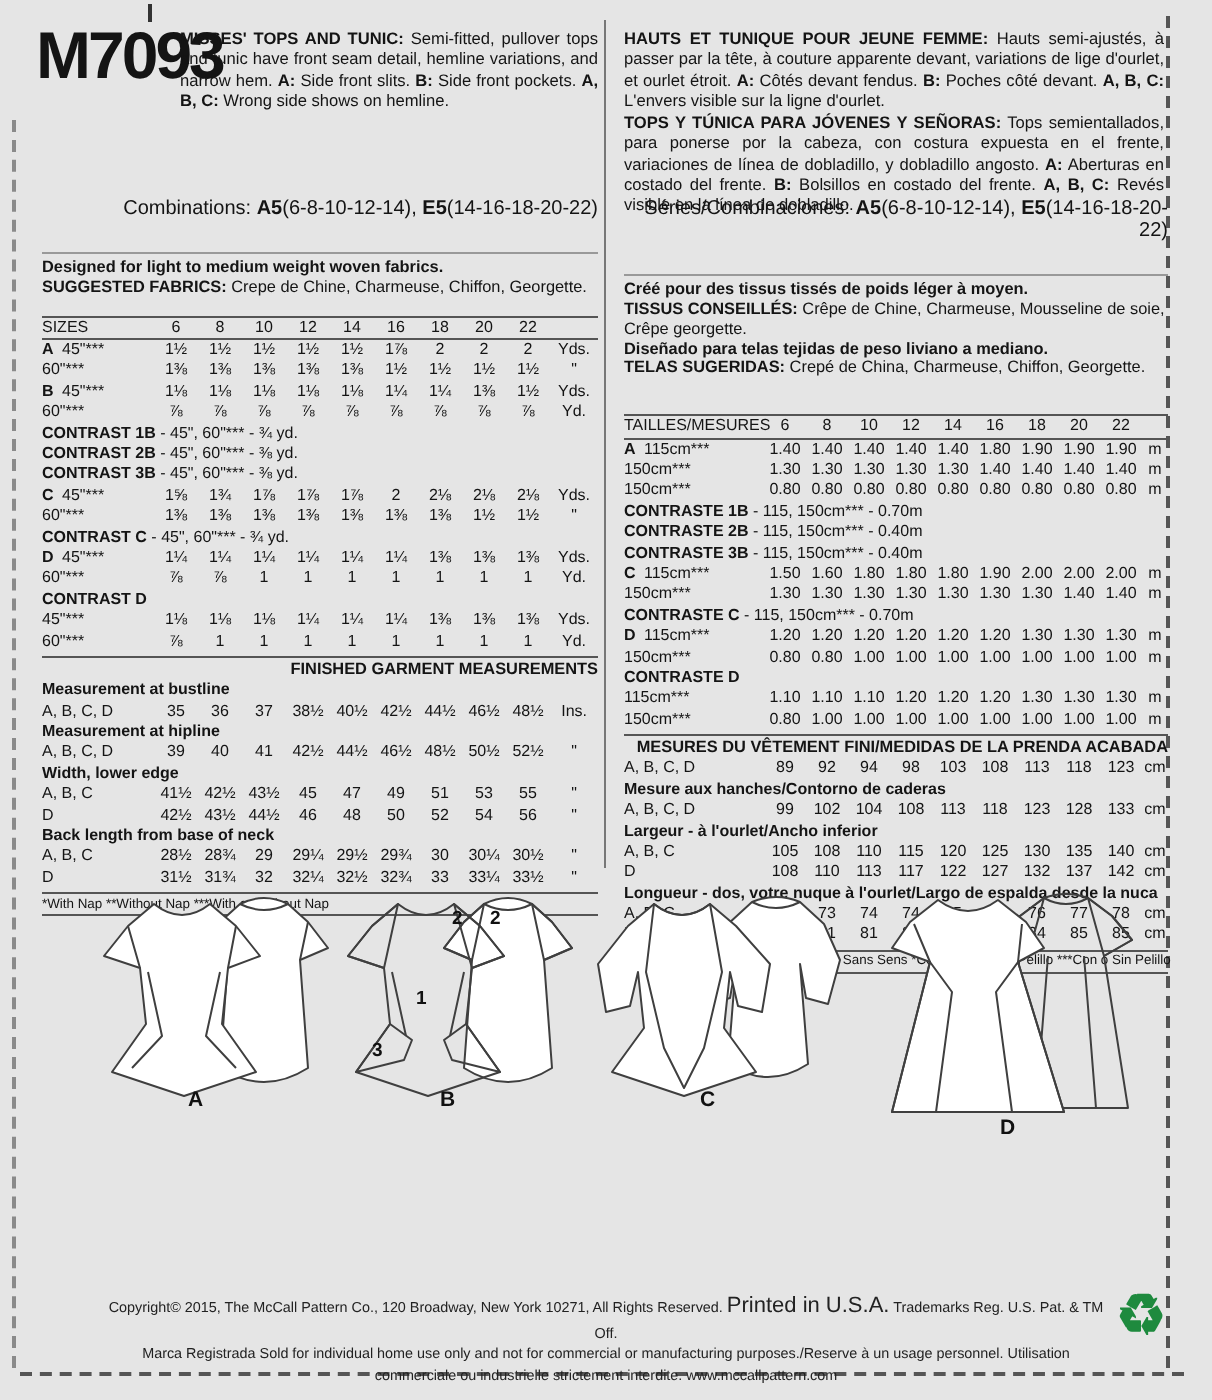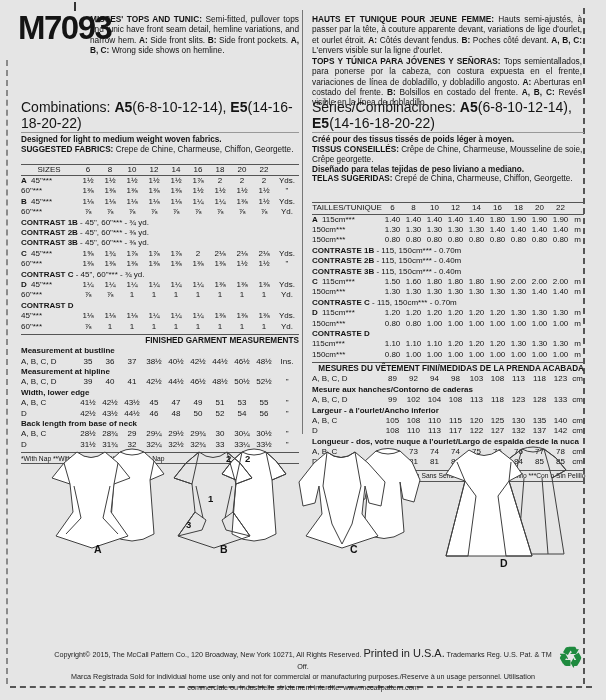--- a/index.html
+++ b/index.html
@@ -13,27 +13,27 @@
   .vdivider{position:absolute;left:302px;top:10px;width:1px;height:424px;background:#777;}
   .brand{position:absolute;left:18px;top:9px;font-size:33px;font-weight:bold;letter-spacing:-1.5px;}
   p{margin:0;}
   .desc{font-size:8.3px;line-height:1.24;text-align:justify;}
   .desc-en{position:absolute;left:90px;top:14px;width:209px;}
   .header-right{position:absolute;left:312px;top:14px;width:270px;}
   .header-right .desc{margin-bottom:1px;}
   .col{position:absolute;top:99px;}
   .col-left{left:21px;width:278px;}
   .col-right{left:312px;width:272px;}
-  .combos{font-size:14px;border-bottom:1px solid #999;padding-bottom:1px;margin-bottom:2px;}
+  .combos{font-size:10px;border-bottom:1px solid #999;padding-bottom:16px;margin-bottom:2px;text-align:right;}
   .bold-line{font-weight:bold;font-size:8.2px;line-height:1.2;}
   .plain-line{font-size:8.2px;line-height:1.2;}
   .gap-b{margin-bottom:9px;}
   .tbl{width:100%;border-collapse:collapse;table-layout:fixed;font-size:8px;}
   .tbl td{padding:0;line-height:1.3;white-space:nowrap;}
-  .tbl .head-row td{border-top:1px solid #555;border-bottom:1px solid #555;text-align:center;}
+  .tbl .head-row td{border-top:1px solid #555;border-bottom:1px solid #555;}
   .tbl td.val{text-align:center;}
   .tbl td.unit{text-align:center;}
   .tbl td.lab b{display:inline-block;min-width:10px;}
   .tbl td.sub{font-weight:bold;}
   .sec-title{font-weight:bold;font-size:8.2px;border-top:1px solid #555;margin-top:2px;padding-top:1px;line-height:1.25;text-align:right;}
   .footnote{font-size:6.7px;border-top:1px solid #555;border-bottom:1px solid #555;
             padding:1.5px 0;margin-top:2px;white-space:nowrap;}
   .views{position:absolute;left:36px;top:436px;width:545px;height:142px;}
   .view{position:absolute;top:0;}
   .view svg{display:block;}
@@ -346,21 +346,21 @@
     <p class="bold-line">Diseñado para telas tejidas de peso liviano a mediano.</p>
     <p class="plain-line" style="margin-bottom:18px"><b>TELAS SUGERIDAS:</b><span> Crepé de China, Charmeuse, Chiffon, Georgette.</span></p>
     <table class="tbl">
       <colgroup>
           <col style="width:70px">
           <col span="9" style="width:21px">
           <col style="width:13px">
         </colgroup>
       <tbody>
           <tr class="head-row">
-            <td class="lab">TAILLES/TUNIQUE</td>
+            <td class="lab">TAILLES/MESURES</td>
             <td class="val">6</td>
             <td class="val">8</td>
             <td class="val">10</td>
             <td class="val">12</td>
             <td class="val">14</td>
             <td class="val">16</td>
             <td class="val">18</td>
             <td class="val">20</td>
             <td class="val">22</td>
             <td class="unit"></td>

